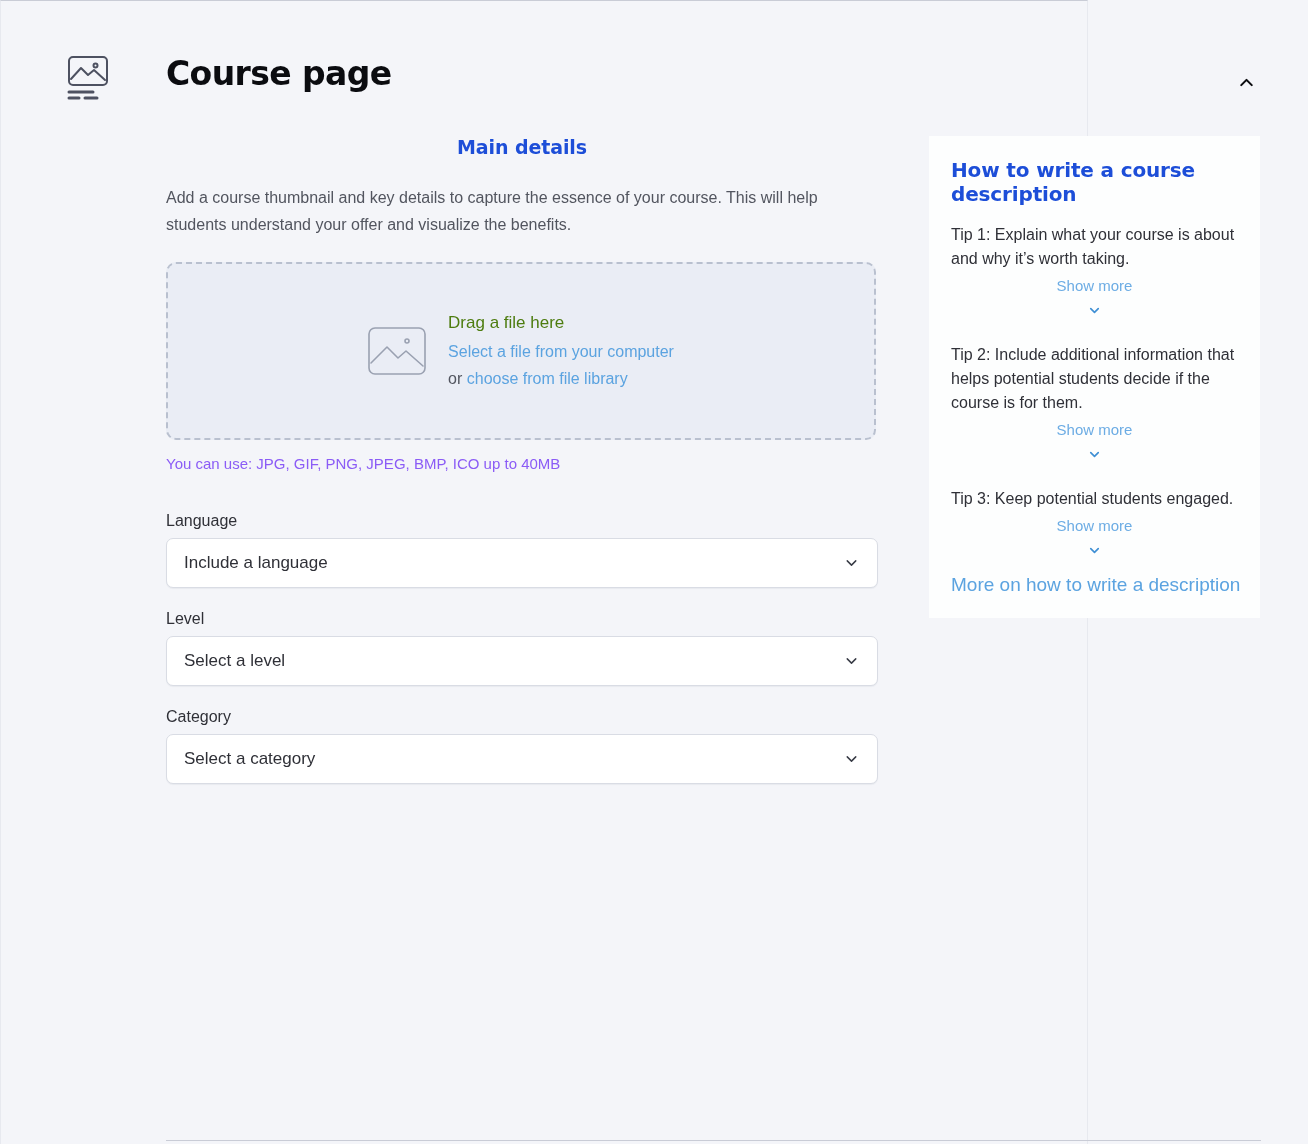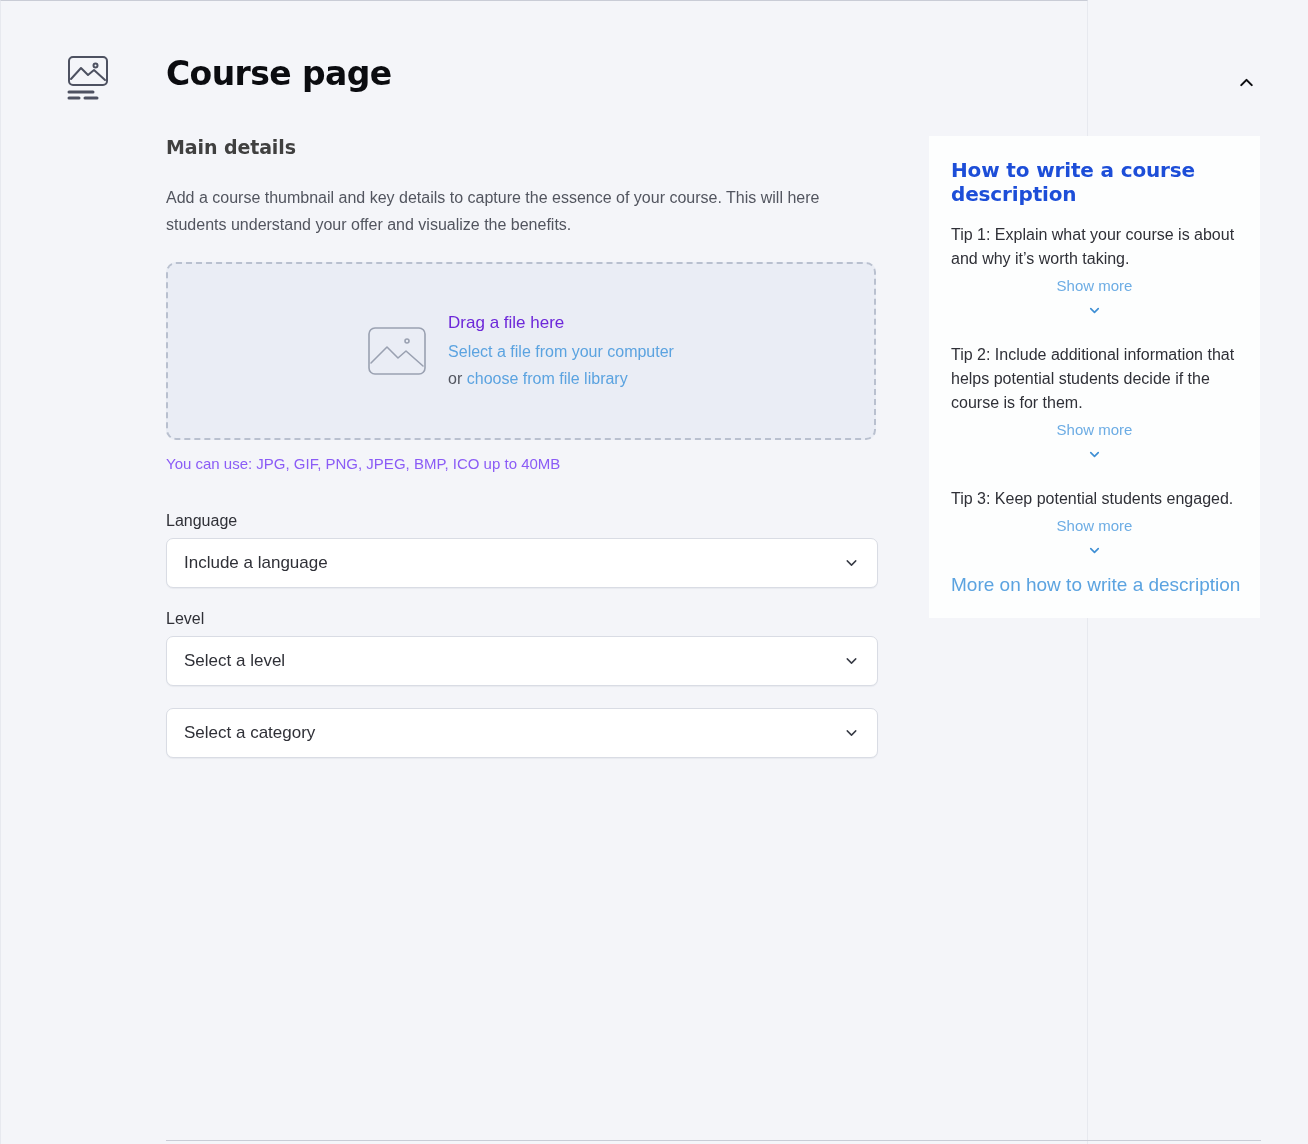--- a/index.html
+++ b/index.html
@@ -77,23 +77,24 @@
     position: absolute;
     left: 165px;
     top: 135px;
     width: 712px;
   }
 
   .section-title {
     font-family: "DejaVu Sans", sans-serif;
     font-size: 19px;
     font-weight: 700;
-    color: #404040;
+    color: #1d4ed8;
     letter-spacing: -0.1px;
     margin-bottom: 26px;
+    text-align: center;
   }
 
   .section-desc {
     font-size: 16px;
     line-height: 27px;
     color: #52555f;
     width: 706px;
     margin-bottom: 24px;
   }
 
@@ -115,21 +116,21 @@
     width: 58px;
     height: 48px;
     flex: none;
     color: #9aa1b1;
   }
 
   .dz-text { padding-top: 2px; }
 
   .dz-title {
     font-size: 17px;
-    color: #6d28d9;
+    color: #4d7c0f;
     margin-bottom: 5px;
   }
 
   .dz-line {
     font-size: 16px;
     color: #52555f;
     line-height: 27px;
   }
 
   .link-blue {
@@ -318,21 +319,21 @@
         <svg viewBox="0 0 24 24" width="21" height="21" fill="none" stroke="currentColor" stroke-width="2.4" stroke-linecap="round" stroke-linejoin="round">
           <polyline points="6 15 12 9 18 15"></polyline>
         </svg>
       </span>
     </button>
   </div>
 
   <div class="main-col">
 
     <h2 class="section-title">Main details</h2>
-    <p class="section-desc">Add a course thumbnail and key details to capture the essence of your course. This will here students understand your offer and visualize the benefits.</p>
+    <p class="section-desc">Add a course thumbnail and key details to capture the essence of your course. This will help students understand your offer and visualize the benefits.</p>
 
     <div class="dropzone">
       <span class="dz-icon">
         <svg viewBox="0 0 58 48" width="58" height="48" fill="none" stroke="currentColor" stroke-width="1.6">
           <rect x="1" y="1" width="56" height="46" rx="6"></rect>
           <path d="M3 36 L19 20 L30 31 L38 24 L55 39" stroke-linejoin="round" stroke-linecap="round"></path>
           <circle cx="39" cy="14" r="2"></circle>
         </svg>
       </span>
       <div class="dz-text">
@@ -367,20 +368,21 @@
         <span class="select-value">Select a level</span>
         <span class="select-caret">
           <svg viewBox="0 0 24 24" width="17" height="17" fill="none" stroke="currentColor" stroke-width="2.1" stroke-linecap="round" stroke-linejoin="round">
             <polyline points="6 9 12 15 18 9"></polyline>
           </svg>
         </span>
       </div>
     </div>
 
     <div class="select-group">
+      <div class="field-label">Category</div>
       <div class="select-wrap">
         <span class="select-value">Select a category</span>
         <span class="select-caret">
           <svg viewBox="0 0 24 24" width="17" height="17" fill="none" stroke="currentColor" stroke-width="2.1" stroke-linecap="round" stroke-linejoin="round">
             <polyline points="6 9 12 15 18 9"></polyline>
           </svg>
         </span>
       </div>
     </div>
 

